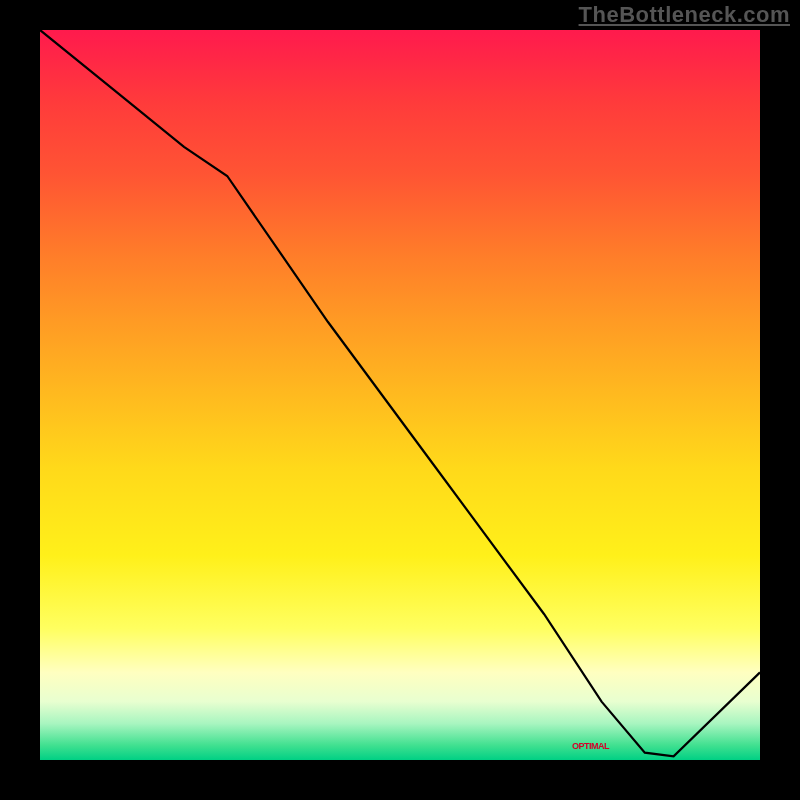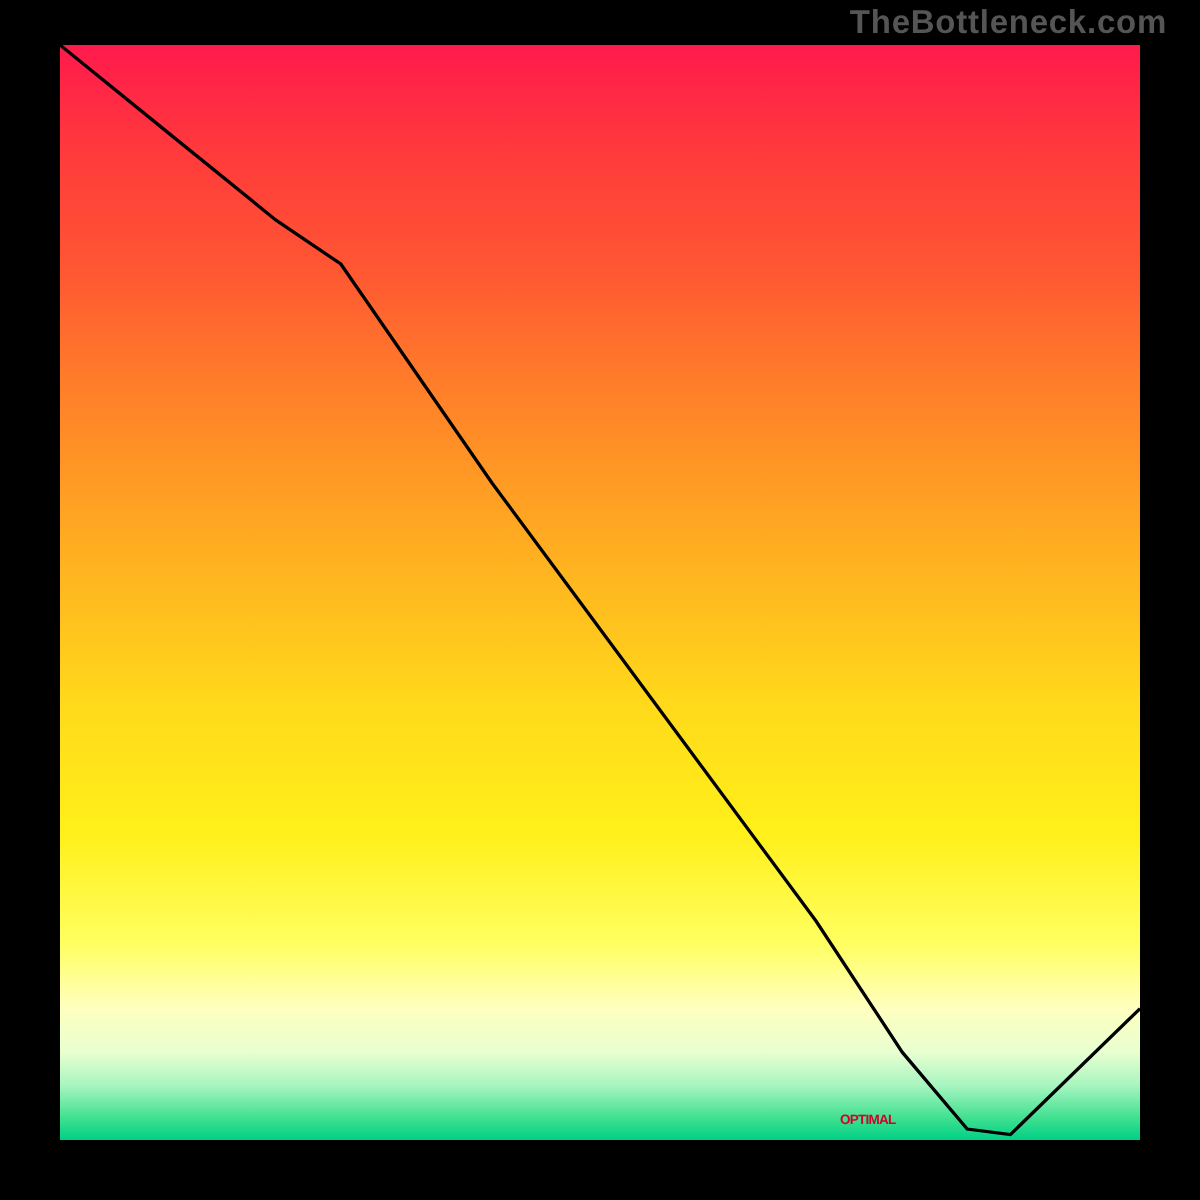--- a/index.html
+++ b/index.html
@@ -13,25 +13,26 @@
   }
   .wrap {
     position: relative;
     width: 800px;
     height: 800px;
     background: #000;
   }
   .attribution {
     position: absolute;
     top: 2px;
-    right: 22px;
+    right: 10px;
     color: #555;
     font-size: 22px;
     font-weight: bold;
     letter-spacing: 0.5px;
+    text-decoration: underline;
   }
   .plot {
     position: absolute;
     left: 40px;
     top: 30px;
     width: 720px;
     height: 730px;
     background: linear-gradient(to bottom,
       #ff1a4d 0%,
       #ff3b3b 10%,
@@ -70,16 +71,16 @@
 <div class="wrap">
 
   <div class="attribution">TheBottleneck.com</div>
 
   <div class="plot">
 
     <svg class="curve" viewBox="0 0 720 730" preserveAspectRatio="none">
       <path id="curve-path" d="M0.0 0.0 L72.0 58.4 L144.0 116.8 L187.2 146.0 L288.0 292.0 L396.0 438.0 L504.0 584.0 L561.6 671.6 L604.8 722.7 L633.6 726.4 L720.0 642.4 " fill="none" stroke="#000" stroke-width="2.2"></path>
     </svg>
 
-    <div class="bar-label" style="left:520px; top:711px;">OPTIMAL</div>
+    <div class="bar-label" style="left:532px; top:711px;">OPTIMAL</div>
   </div>
 
 </div>
 
 </body></html>

